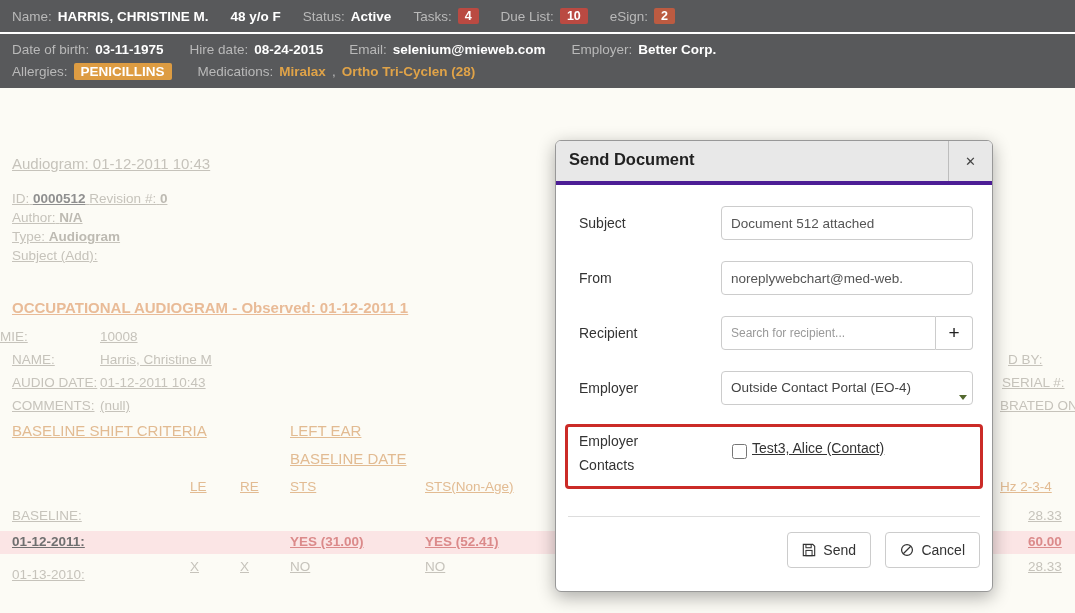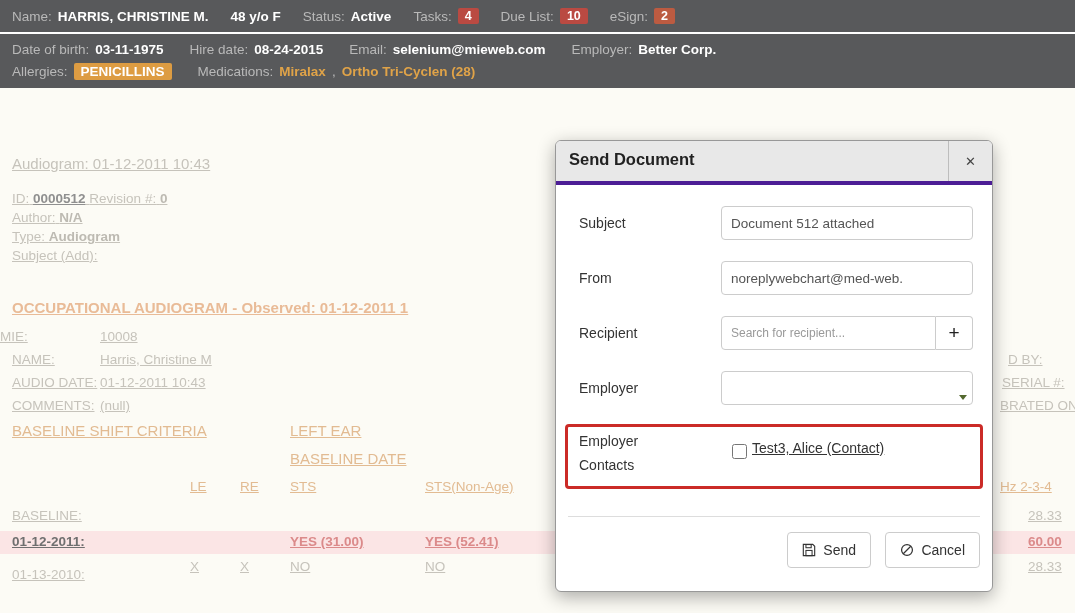--- a/index.html
+++ b/index.html
@@ -195,20 +195,21 @@
     <input class="finput" style="top: 120px;" type="text" value="noreplywebchart@med-web.">
 
     <span class="flabel" style="top:184px;">Recipient</span>
     <div class="rgroup">
       <input class="rinput" type="text" placeholder="Search for recipient..." style="">
       <button class="plusbtn">+</button>
     </div>
 
     <span class="flabel" style="top:239px;">Employer</span>
     <div class="selectbox">
+      <span>Outside Contact Portal (EO-4)</span>
       <span class="seltri"></span>
     </div>
 
     <span class="flabel" style="top:292px;">Employer</span>
     <span class="flabel" style="top:316px;">Contacts</span>
     <input class="cbx" type="checkbox" style="">
     <span class="contact-label">Test3, Alice (Contact)</span>
 
     <div class="sep"></div>
 

